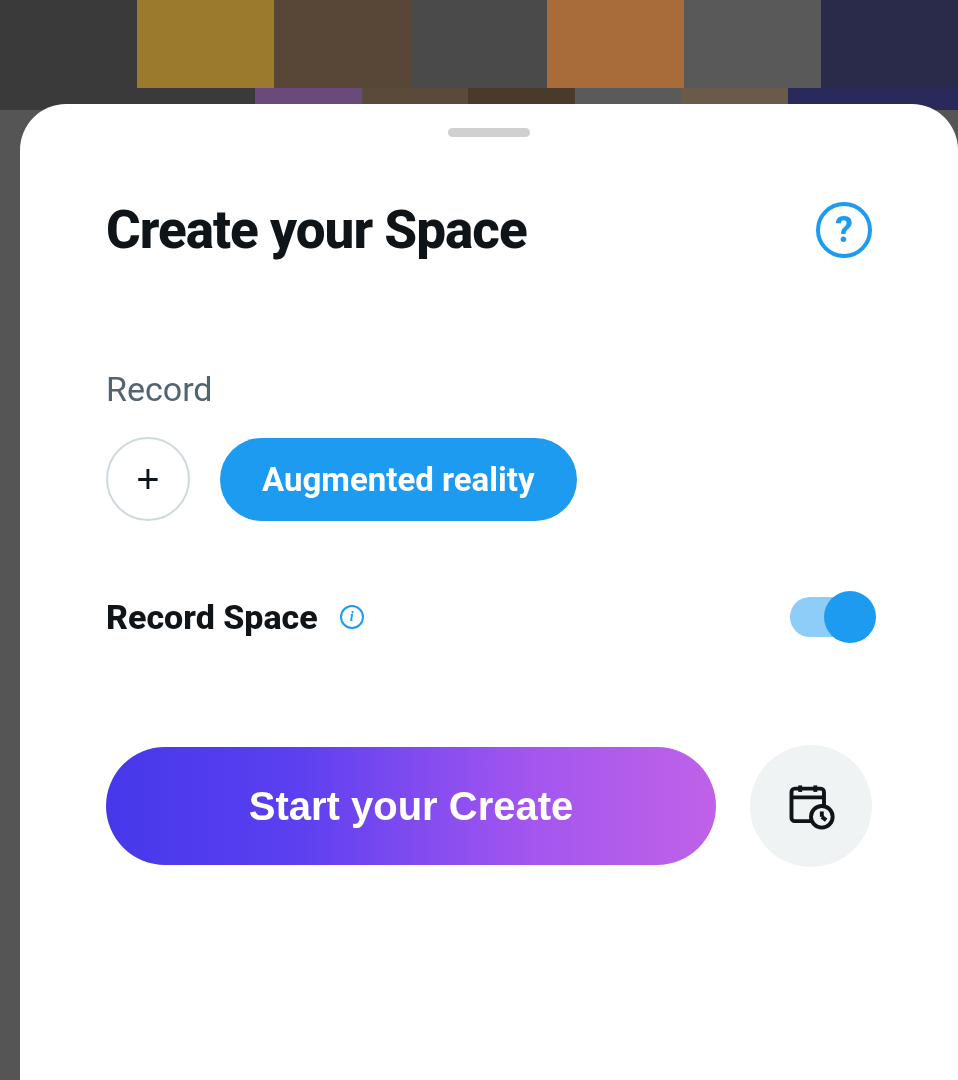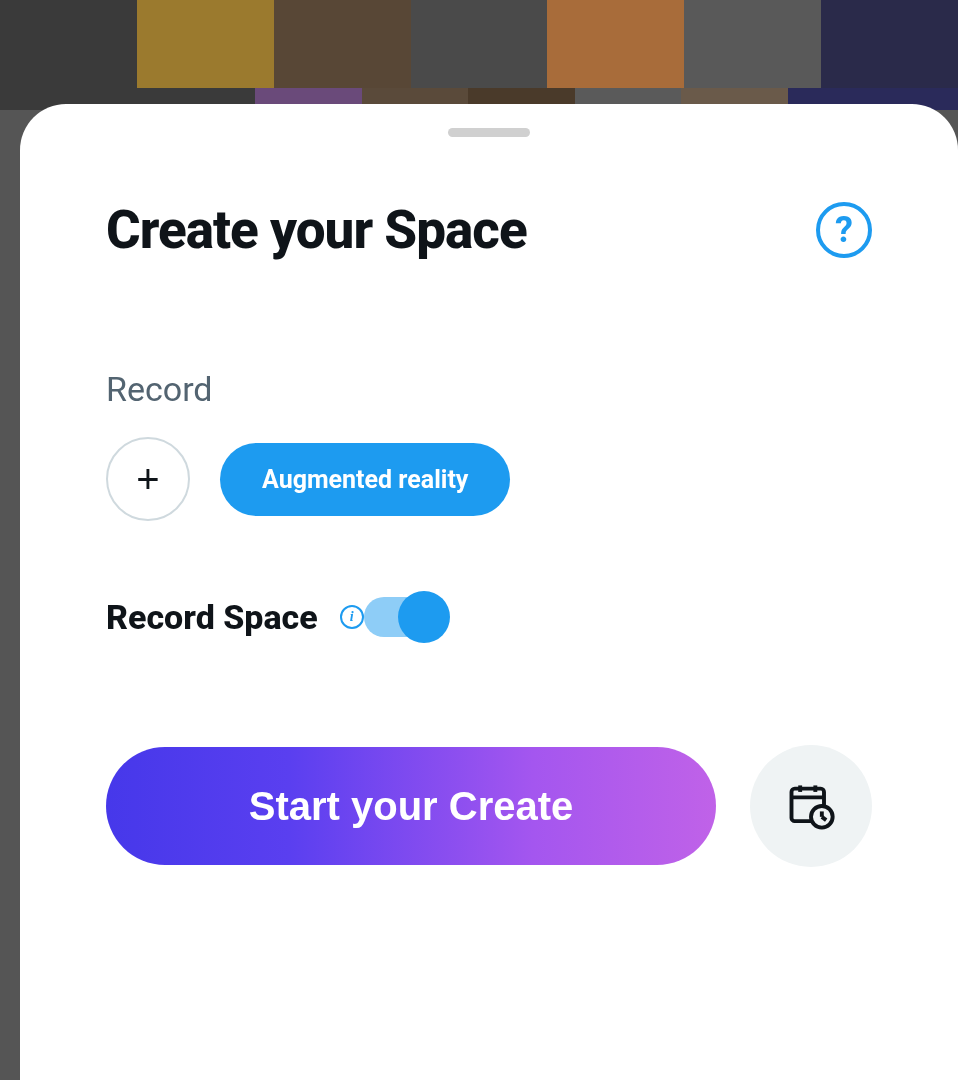--- a/index.html
+++ b/index.html
@@ -211,31 +211,32 @@
       justify-content: center;
       cursor: pointer;
       font-size: 40px;
       color: #0f1419;
       font-weight: 300;
     }
     
     .topic-chip {
       background: #1d9bf0;
       color: #fff;
-      font-size: 25px;
+      font-size: 33px;
       font-weight: 700;
       padding: 22px 42px;
       border-radius: 999px;
       cursor: pointer;
     }
     
     .record-section {
       margin-top: 76px;
       display: flex;
       align-items: center;
+      justify-content: space-between;
     }
     
     .record-left {
       display: flex;
       align-items: center;
       gap: 22px;
     }
     
     .record-label {
       font-size: 34px;

